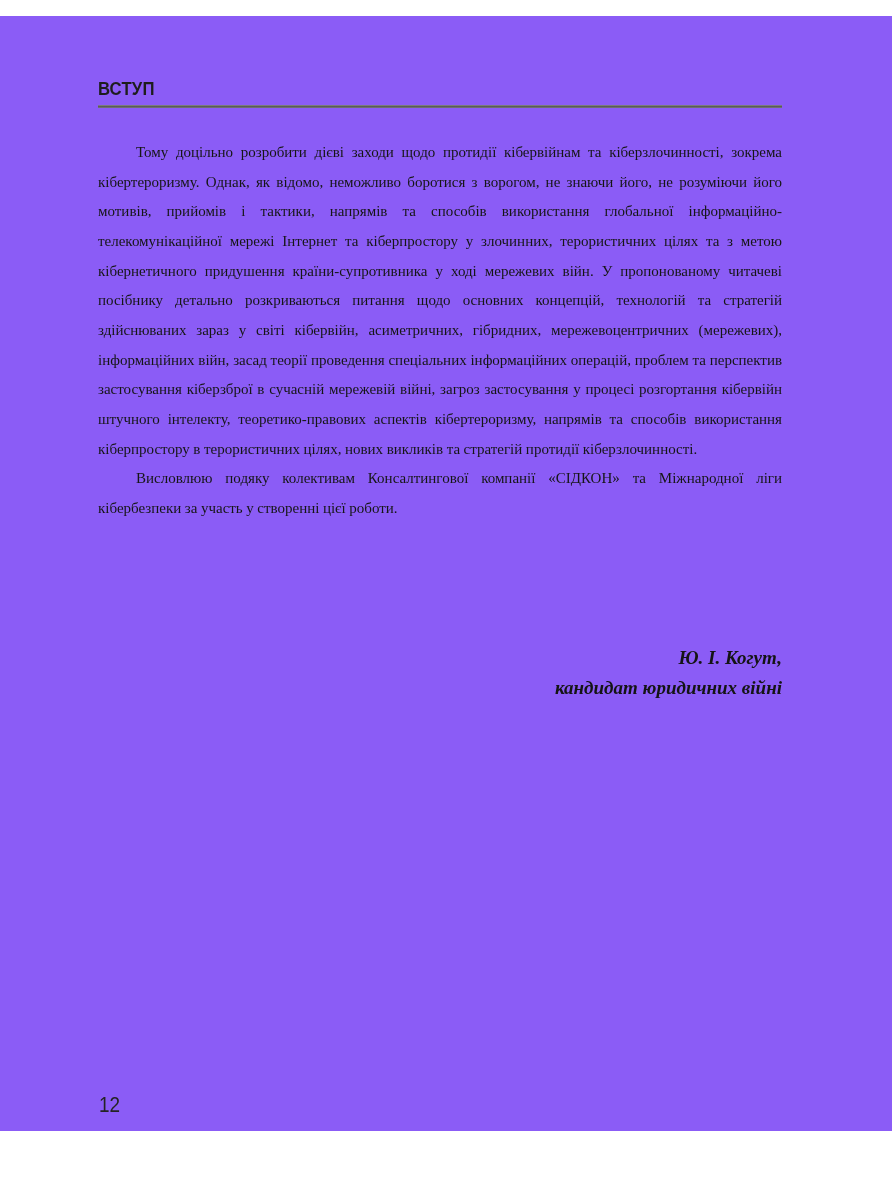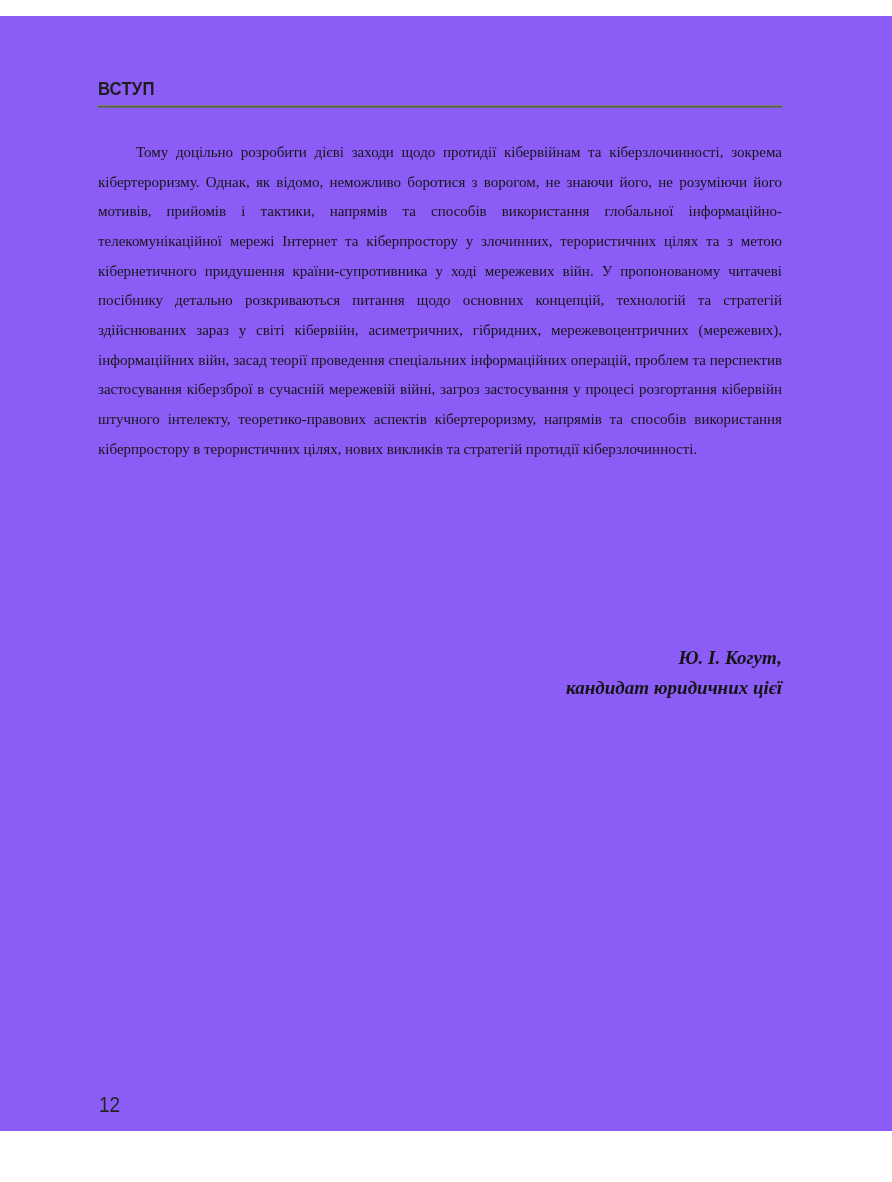--- a/index.html
+++ b/index.html
@@ -109,22 +109,23 @@
 <div class="page">
 
   <header class="running-head">
     <div class="running-head-title">ВСТУП</div>
   </header>
 
   <div class="head-rule"></div>
 
   <main class="text-column">
     <p class="body-par">Тому доцільно розробити дієві заходи щодо протидії кібервійнам та кіберзлочинності, зокрема кібертероризму. Однак, як відомо, неможливо боротися з ворогом, не знаючи його, не розуміючи його мотивів, прийомів і тактики, напрямів та способів використання глобальної інформаційно-телекомунікаційної мережі Інтернет та кіберпростору у злочинних, терористичних цілях та з метою кібернетичного придушення країни-супротивника у ході мережевих війн. У пропонованому читачеві посібнику детально розкриваються питання щодо основних концепцій, технологій та стратегій здійснюваних зараз у світі кібервійн, асиметричних, гібридних, мережевоцентричних (мережевих), інформаційних війн, засад теорії проведення спеціальних інформаційних операцій, проблем та перспектив застосування кіберзброї в сучасній мережевій війні, загроз застосування у процесі розгортання кібервійн штучного інтелекту, теоретико-правових аспектів кібертероризму, напрямів та способів використання кіберпростору в терористичних цілях, нових викликів та стратегій протидії кіберзлочинності.</p>
+    <p class="body-par">Висловлюю подяку колективам Консалтингової компанії «СІДКОН» та Міжнародної ліги кібербезпеки за участь у створенні цієї роботи.</p>
   </main>
 
   <div class="signature">
     <span class="signature-line">Ю. І. Когут,</span>
-    <span class="signature-line">кандидат юридичних цієї</span>
+    <span class="signature-line">кандидат юридичних війні</span>
   </div>
 
   <div class="folio">12</div>
 
 </div>
 
 </body></html>

